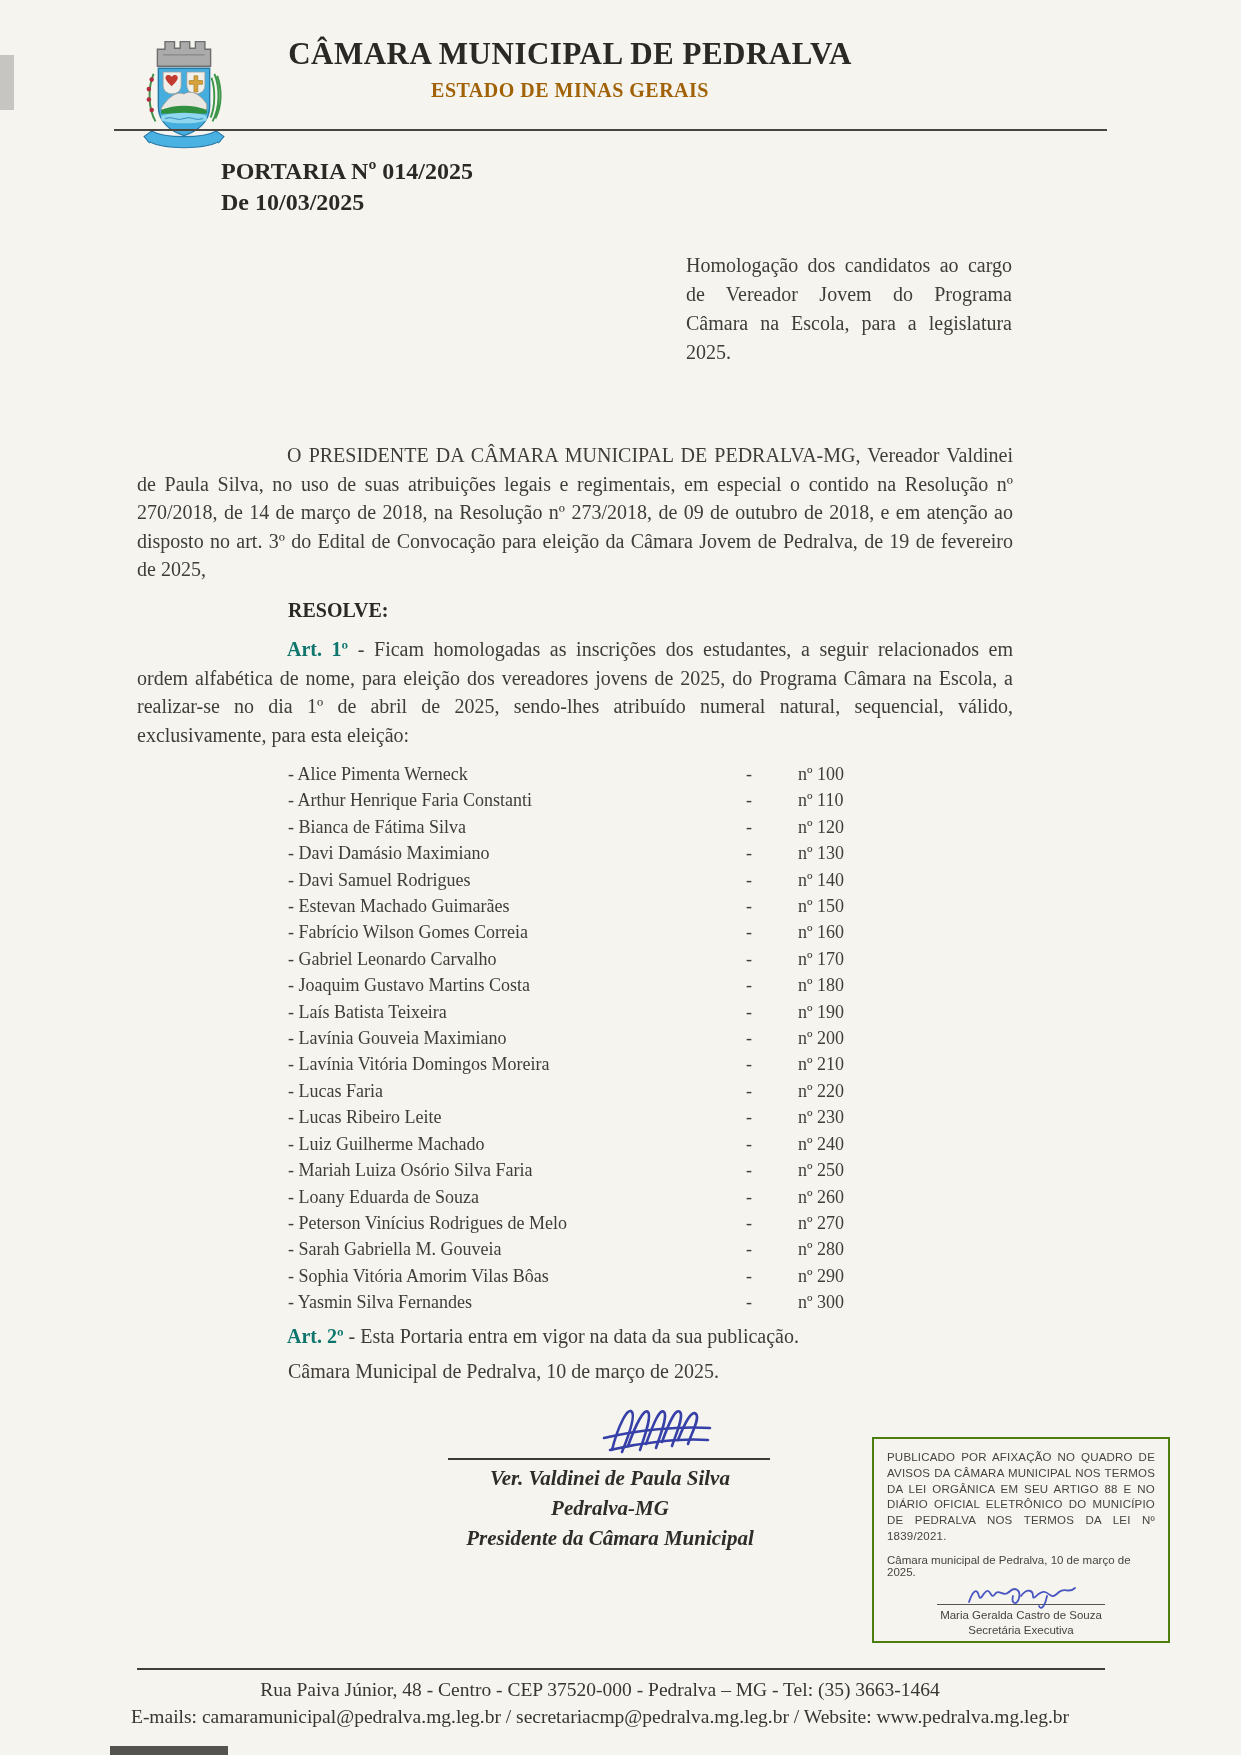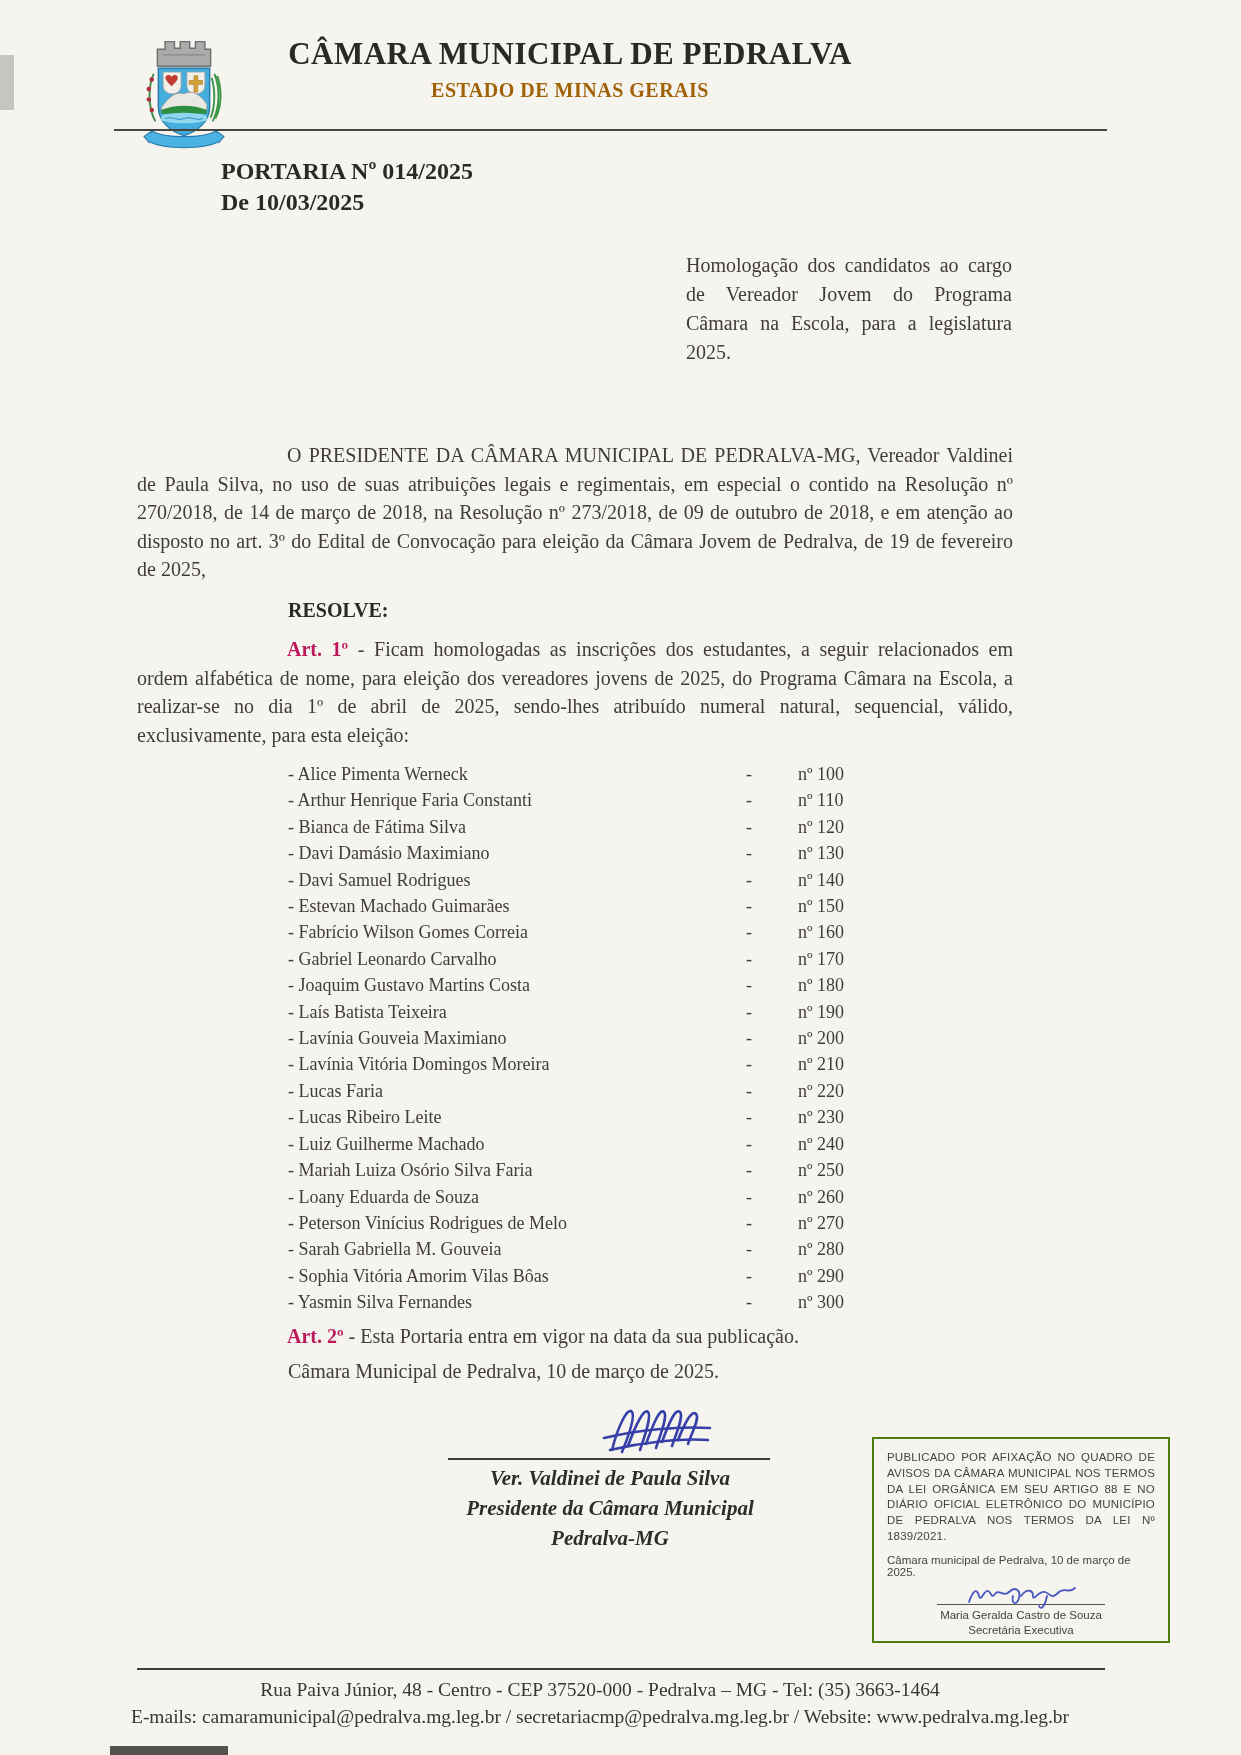--- a/index.html
+++ b/index.html
@@ -18,21 +18,21 @@
   .header-rule{left:114px;top:129px;width:993px;height:2px;background:#474540;}
   
   .doc-title{left:221px;top:156px;width:700px;text-align:left;font-weight:bold;color:#2b2926;font-size:24px;line-height:31px;}
   
   .summary{left:686px;top:251px;width:326px;font-size:20px;line-height:29px;text-align:justify;}
   
   .para{left:137px;width:876px;font-size:20px;line-height:28.5px;text-align:justify;}
   .preamble{top:441px;text-indent:150px;}
   .resolve{left:288px;top:599px;font-size:20px;font-weight:bold;color:#2b2926;}
   .article1{top:635px;text-indent:150px;}
-  .b{font-weight:bold;color:#be185d;}
+  .b{font-weight:bold;color:#0f766e;}
   
   .cand-list{left:288px;top:761px;width:580px;font-size:18px;line-height:26.4px;}
   .cand-row{display:grid;grid-template-columns:458px 52px 1fr;}
   
   .article2{top:1322px;text-indent:150px;}
   .closing{left:288px;top:1360px;font-size:20px;}
   
   .sig-block{left:420px;top:1406px;width:380px;text-align:center;}
   .sig-scribble{position:absolute;left:178px;top:-8px;}
   .sig-line{margin:52px 0 0 28px;width:322px;border-top:2px solid #3c3a36;}
@@ -250,22 +250,22 @@
       <path d="M30,48 C38,26 46,10 50,14 C54,18 46,40 42,52"></path>
       <path d="M48,46 C56,24 62,10 66,14 C70,18 62,38 58,50"></path>
       <path d="M64,44 C72,22 78,10 82,14 C86,18 78,36 74,48"></path>
       <path d="M80,42 C88,22 94,12 98,16 C102,20 94,34 90,46"></path>
       <path d="M6,40 C40,32 80,28 112,30"></path>
       <path d="M12,52 C46,44 84,40 110,42"></path>
     </g>
   </svg>
   <div class="sig-line"></div>
   <div class="sig-name">Ver. Valdinei de Paula Silva</div>
+  <div class="sig-role">Pedralva-MG</div>
   <div class="sig-role">Presidente da Câmara Municipal</div>
-  <div class="sig-role">Pedralva-MG</div>
 </div>
 
 <div class="abs pub-box">
   <div class="pub-notice">PUBLICADO POR AFIXAÇÃO NO QUADRO DE AVISOS DA CÂMARA MUNICIPAL NOS TERMOS DA LEI ORGÂNICA EM SEU ARTIGO 88 E NO DIÁRIO OFICIAL ELETRÔNICO DO MUNICÍPIO DE PEDRALVA NOS TERMOS DA LEI Nº 1839/2021.</div>
   <div class="pub-date">Câmara municipal de Pedralva, 10 de março de 2025.</div>
   <svg class="sec-sig" width="140" height="34" viewBox="0 0 140 34">
     <g fill="none" stroke="#4a57c0" stroke-width="1.8" stroke-linecap="round">
       <path d="M18,24 C22,12 26,10 28,18 C30,24 32,14 36,13 C40,12 40,22 44,16 C48,10 52,20 58,14"></path>
       <path d="M58,14 C64,8 70,12 68,20 C66,28 60,26 62,18"></path>
       <path d="M70,18 C76,10 82,12 82,18 C82,24 88,12 94,14 C100,16 100,22 108,14 C114,9 118,16 124,10"></path>

